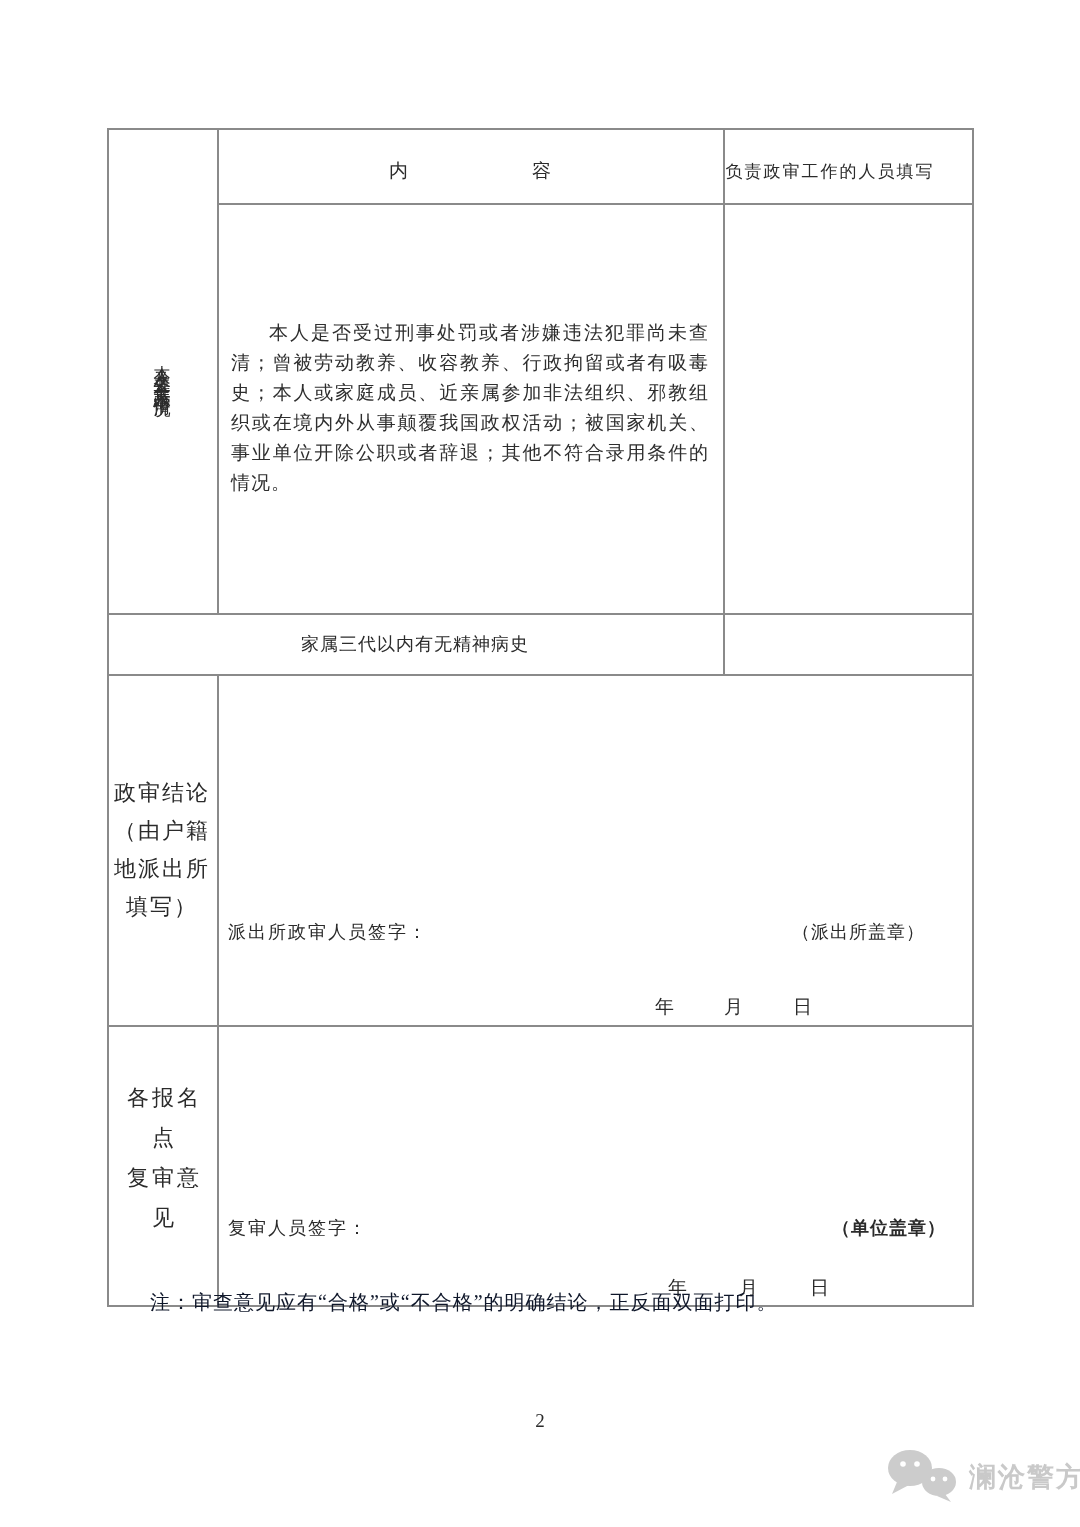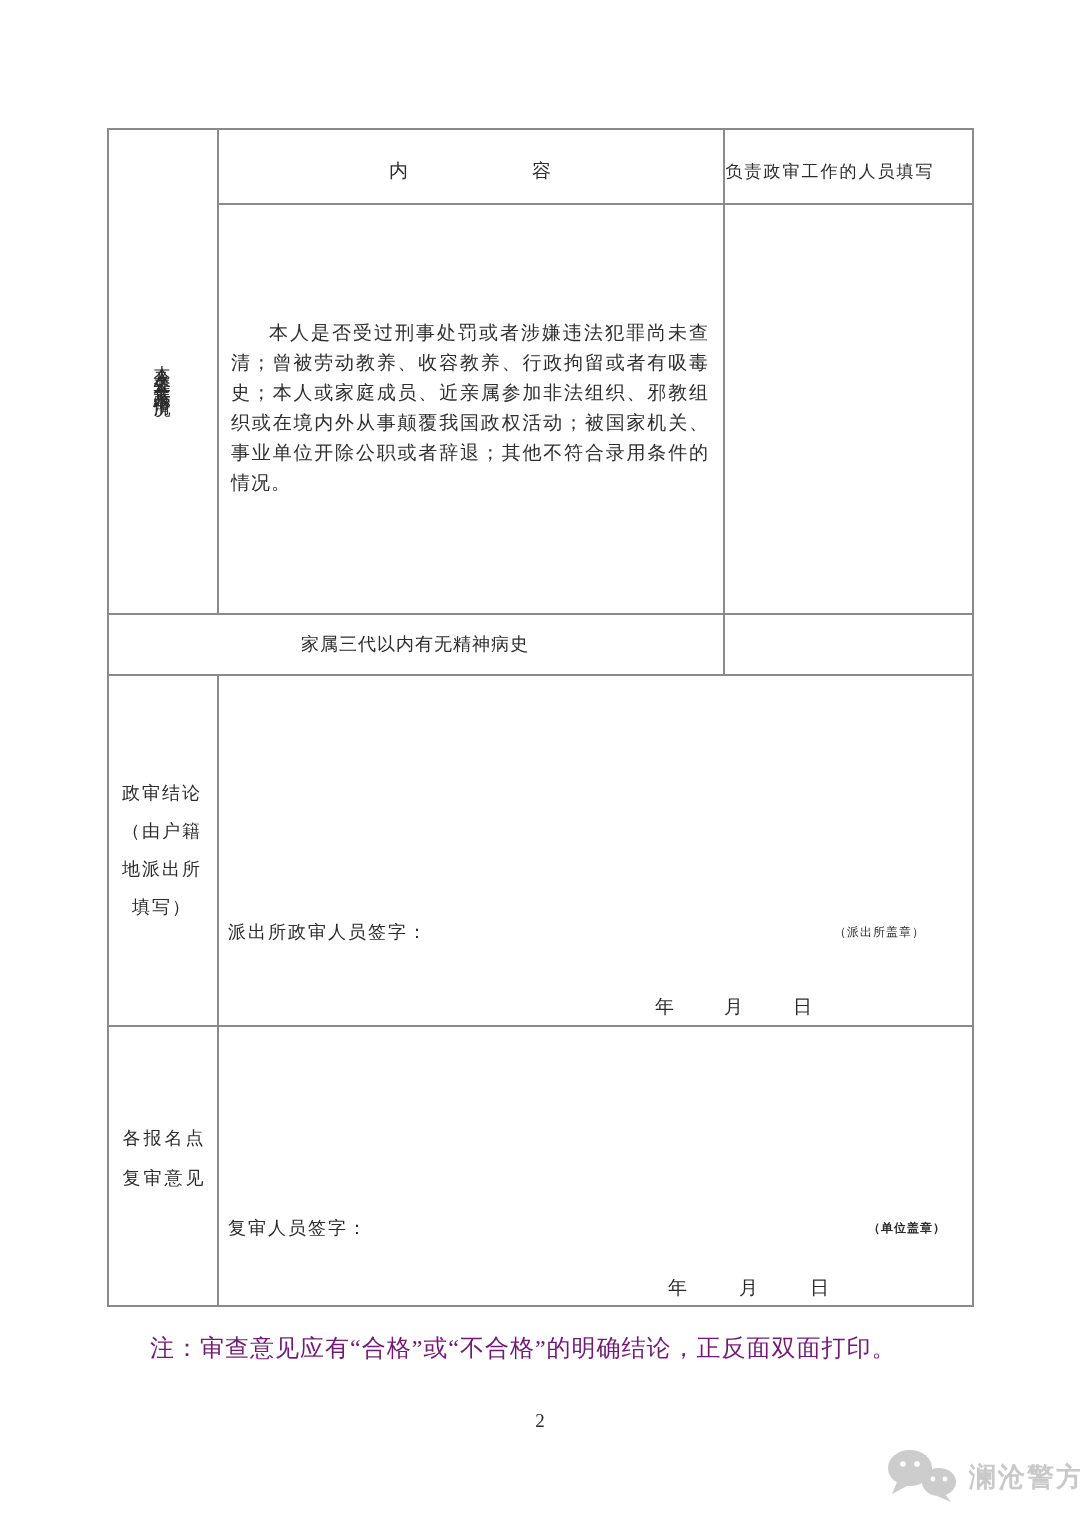--- a/index.html
+++ b/index.html
@@ -22,32 +22,32 @@
     font-size:17px;letter-spacing:3px;color:#2b2b2b;white-space:nowrap;
   }
   .hdr-content{left:217px;top:129px;width:506px;height:74px;display:flex;align-items:center;justify-content:center;gap:124px;font-size:19px;padding-top:10px;}
   .hdr-right{left:723px;top:129px;width:214px;height:74px;display:flex;align-items:center;justify-content:center;font-size:17px;letter-spacing:2px;padding-top:10px;}
   .para-cell{left:217px;top:203px;width:506px;height:410px;display:flex;align-items:center;}
   .para{
     margin:0;padding:0 14px;font-size:19px;line-height:30px;letter-spacing:1px;
     text-align:justify;text-indent:2em;color:#2e2e2e;
   }
   .family-cell{left:107px;top:613px;width:616px;height:61px;display:flex;align-items:center;justify-content:center;font-size:18px;letter-spacing:1px;border-radius:24px;}
-  .sec-label{display:flex;flex-direction:column;align-items:center;justify-content:center;text-align:center;font-size:18px;}
+  .sec-label{display:flex;flex-direction:column;align-items:center;justify-content:center;text-align:center;font-size:22px;}
   .concl-label{left:107px;top:674px;width:110px;height:351px;letter-spacing:2px;}
   .concl-label div{line-height:38px;}
   .recheck-label{left:107px;top:1025px;width:106px;height:282px;letter-spacing:3px;padding-bottom:16px;padding-left:9px;}
   .recheck-label div{line-height:40px;}
   .sec-body{background:transparent;}
   .concl-body{left:217px;top:674px;width:757px;height:413px;}
   .recheck-body{left:217px;top:1025px;width:757px;height:282px;}
   .signline{position:absolute;font-size:18px;letter-spacing:2px;line-height:24px;}
-  .stamp{position:absolute;font-size:12px;letter-spacing:1px;line-height:24px;}
+  .stamp{position:absolute;font-size:18px;letter-spacing:1px;line-height:24px;}
   .dateline{position:absolute;display:flex;flex-direction:row;font-size:19px;line-height:26px;}
-  .note{position:absolute;left:150px;top:1334px;font-size:24px;letter-spacing:1px;line-height:28px;color:#701a75;}
+  .note{position:absolute;left:150px;top:1288px;font-size:20px;letter-spacing:1px;line-height:28px;color:#0f172a;}
   .pagenum{position:absolute;left:0;top:1410px;width:1080px;text-align:center;font-size:19px;}
   .watermark{position:absolute;left:885px;top:1448px;display:flex;align-items:center;}
   .wm-text{
     font-size:27px;font-weight:bold;letter-spacing:2px;color:#c9c9c9;
     margin-left:8px;text-shadow:1px 1px 0 #ffffff;white-space:nowrap;
     font-family:"Liberation Sans","DejaVu Sans",sans-serif;
   }
 </style>
 </head>
 <body>

